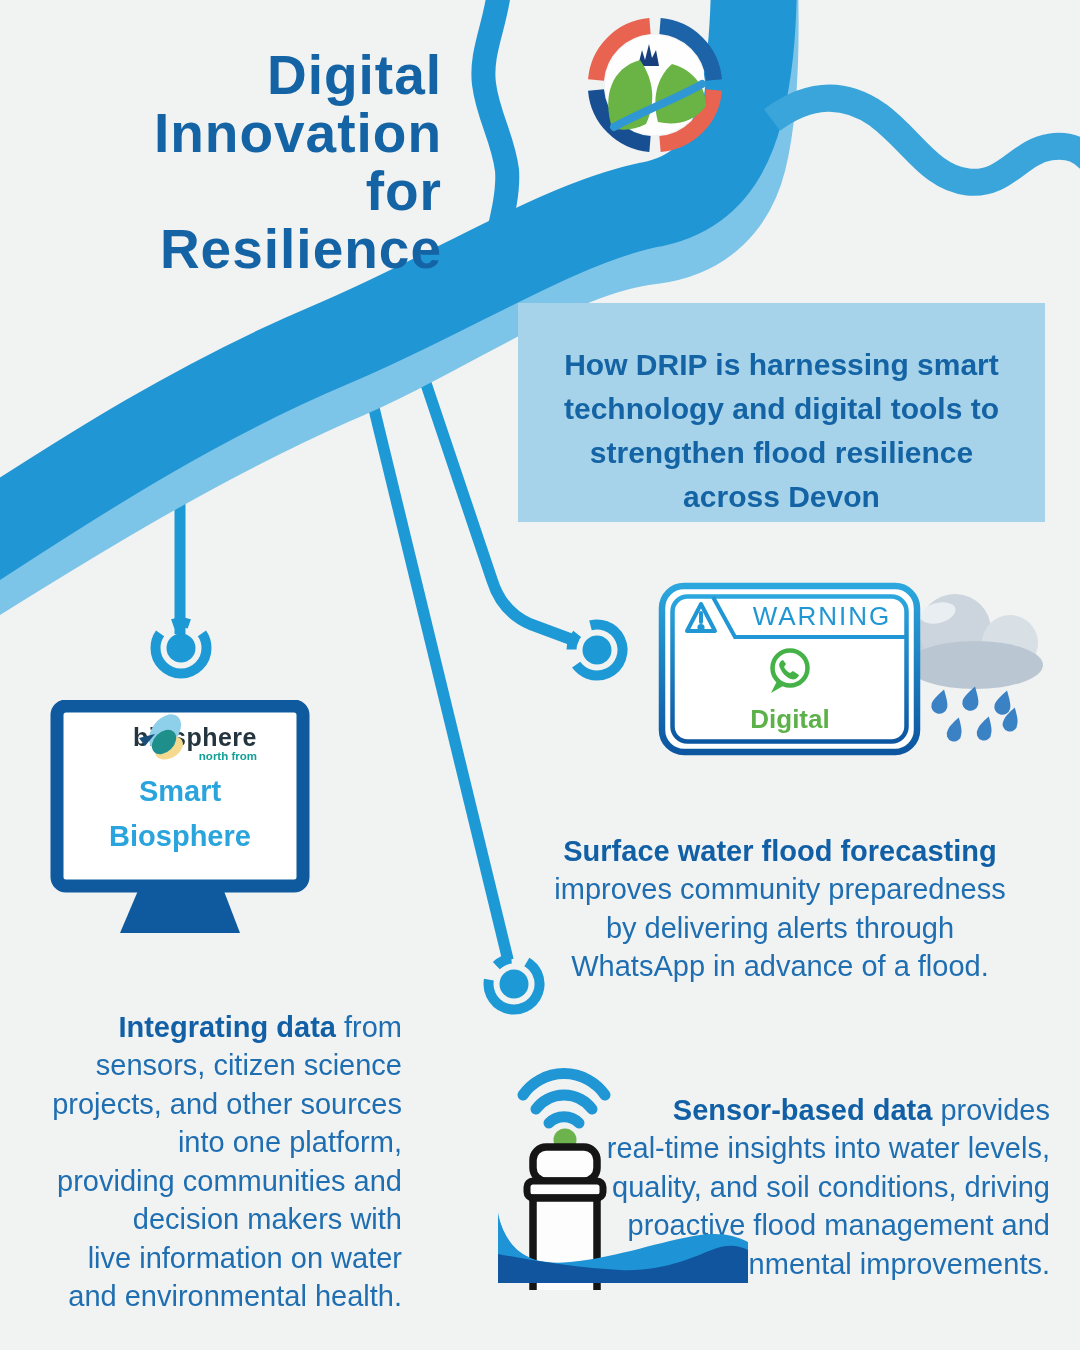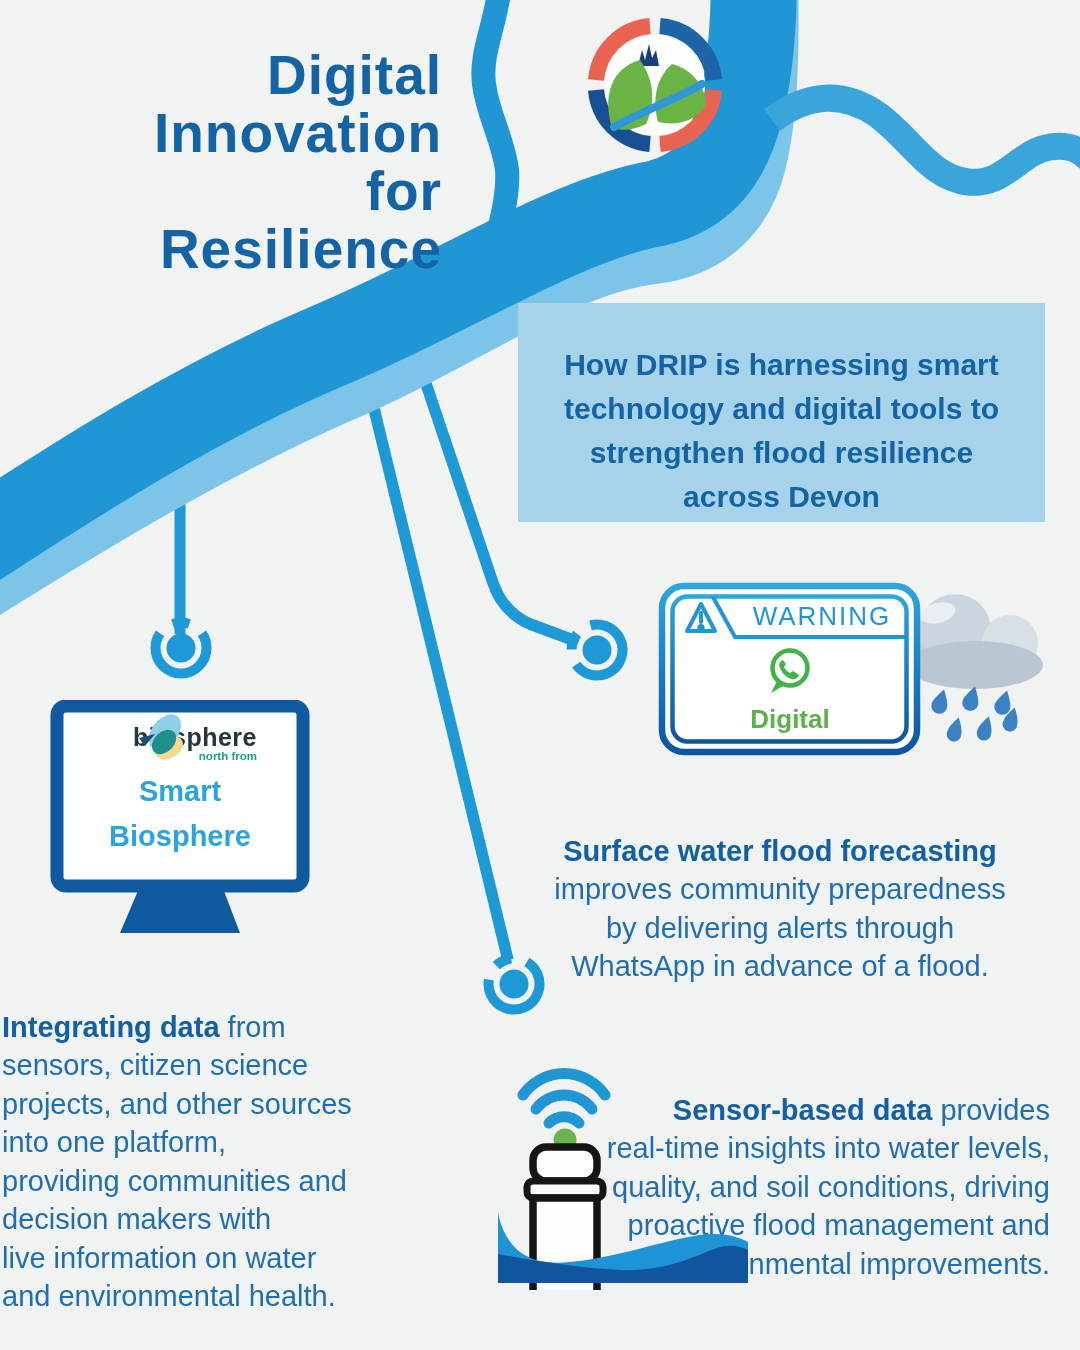--- a/index.html
+++ b/index.html
@@ -22,21 +22,21 @@
   }
   .intro-box .intro-text{
     font-size:30px; font-weight:700; line-height:44px; color:#1464a5;
     white-space:pre-line;
   }
   .para{
     font-size:29px; line-height:38.5px; color:#1e6eb1; white-space:pre-line;
   }
   .para b{color:#1160a6; font-weight:700;}
   .para-forecasting{left:540px; top:793px; width:480px; text-align:center;}
-  .para-integrating{left:2px; top:969px; width:400px; text-align:left;}
+  .para-integrating{left:2px; top:969px; width:400px; text-align:right;}
   .para-sensor{left:590px; top:1052px; width:460px; text-align:right;}
   .monitor{left:45px; top:700px; width:270px; height:245px;}
   .monitor svg{left:0; top:0;}
   .brand-row{
     position:absolute; left:86px; top:10px; display:flex; align-items:flex-start;
   }
   .brand-col{margin-left:2px; margin-top:14px;}
   .brand-name{font-size:25px; font-weight:700; color:#25353f; line-height:26px; letter-spacing:0.5px;}
   .brand-sub{font-size:11.5px; font-weight:700; color:#12a097; text-align:right; line-height:13px;}
   .smart-label{

